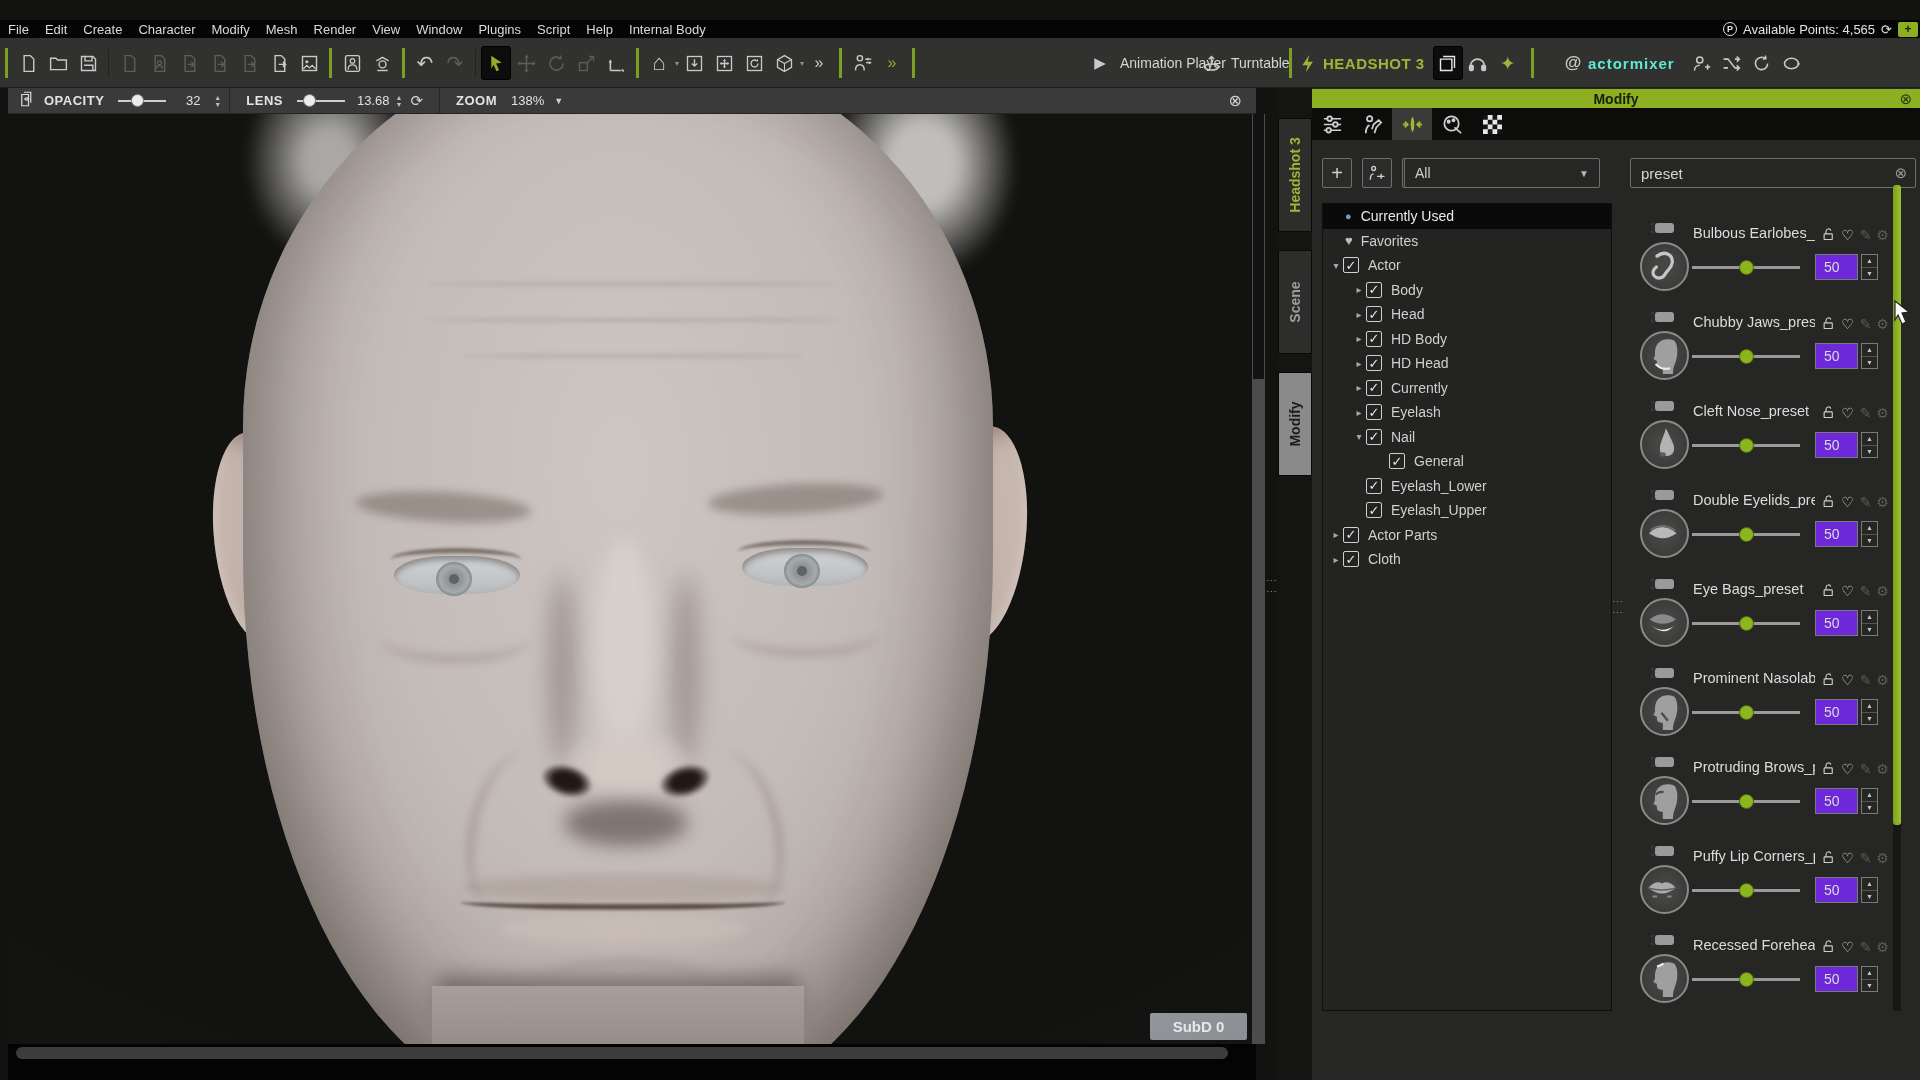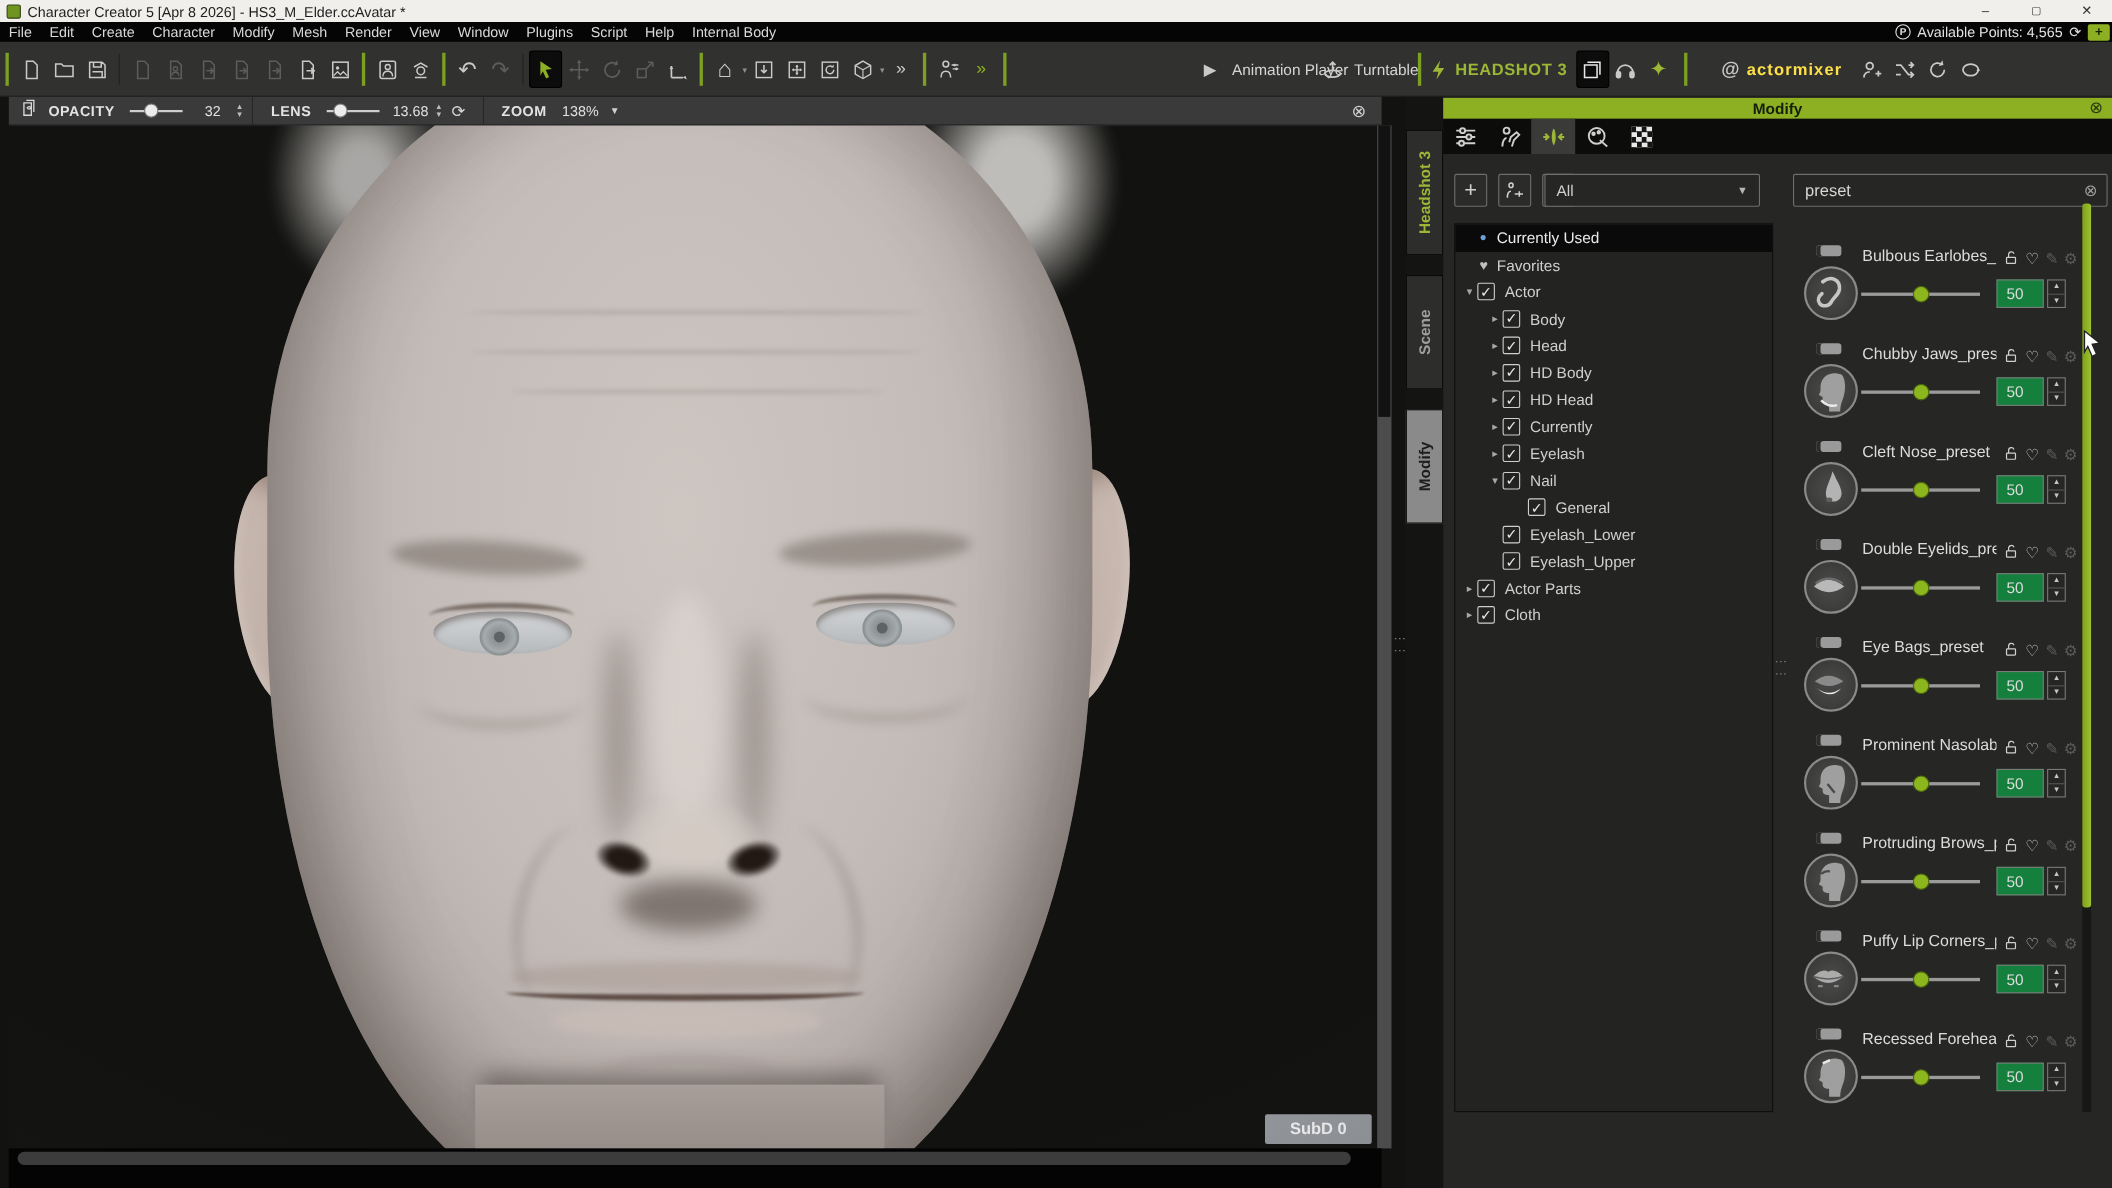--- a/index.html
+++ b/index.html
@@ -35,21 +35,21 @@
   .tb-ico { width:30px; height:34px; display:flex; align-items:center; justify-content:center;
     color:#c9c9c9; font-size:19px; }
   .tb-ico svg { width:21px; height:21px; }
   .tb-ico.dim { color:#5d5d5b; }
   .tb-ico.sel { background:#0c0c0c; border:1px solid #000; border-radius:3px; }
   .gdiv { width:3px; height:30px; background:#7ea022; margin:0 5px; }
   .ydiv { width:1px; height:28px; background:#222; margin:0 5px; }
   .tb-label { color:#d5d5d5; font-size:14px; margin-left:5px; white-space:nowrap; }
   .tb-group { position:absolute; top:0; height:50px; display:flex; align-items:center; }
   .hs-label { color:#9cb636; font-weight:bold; font-size:15px; letter-spacing:.5px; margin-left:4px; }
-  .mixer-label { color:#fde047; font-weight:bold; font-size:15px; letter-spacing:1px; }
+  .mixer-label { color:#5eead4; font-weight:bold; font-size:15px; letter-spacing:1px; }
   .caret { color:#8f8f8f; font-size:8px; margin-left:1px; }
 
   
   #vp-bar { position:absolute; left:8px; top:88px; width:1248px; height:26px;
     background:#3a3a3a; display:flex; align-items:center; color:#e3e3e3; border-bottom:1px solid #242424;}
   .vp-lab { font-weight:bold; font-size:13px; letter-spacing:.5px; margin:0 8px; }
   .vp-slider { position:relative; width:48px; height:2px; background:#cfcfcf; margin:0 6px; }
   .vp-knob { position:absolute; top:-6px; width:13px; height:13px; border-radius:50%;
     background:#ececec; border:1px solid #777; }
   .vp-val { font-size:13px; color:#e0e0e0; margin:0 6px; min-width:30px; text-align:center;}
@@ -199,21 +199,21 @@
   .p-ico svg { width:15px; height:15px; }
   .p-ico.dim { color:#5c5c5c; }
   .p-thumb { position:absolute; left:22px; top:30px; width:49px; height:49px; border-radius:50%;
     border:2px solid #8a8a8a; background:radial-gradient(#454543 30%, #343432 100%);
     display:flex; align-items:center; justify-content:center; }
   .p-thumb svg { width:42px; height:42px; }
   .p-track { position:absolute; left:74px; top:54px; width:108px; height:3px; background:#9a9a9a; }
   .p-knob { position:absolute; top:-6px; width:15px; height:15px; border-radius:50%;
     background:#8cb61e; border:1px solid #4c640e; }
   .p-valbox { position:absolute; left:197px; top:42px; width:43px; height:26px; border:1px solid #7a7a7a;
-    background:#15803d; color:#dcdcdc; font-size:14px; display:flex; align-items:center; padding-left:8px; }
+    background:#6d28d9; color:#dcdcdc; font-size:14px; display:flex; align-items:center; padding-left:8px; }
   .p-spin { position:absolute; left:243px; top:42px; width:17px; height:26px; border:1px solid #7a7a7a;
     display:flex; flex-direction:column; }
   .p-spin div { flex:1; display:flex; align-items:center; justify-content:center; font-size:7px;
     color:#c5c5c5; border-bottom:1px solid #555; } .p-spin div:last-child { border-bottom:none; }
   #preset-vtrack { position:absolute; left:275px; top:0; width:8px; height:808px; background:#171715; }
   #preset-vthumb { position:absolute; left:0; top:-18px; width:8px; height:640px;
     background:linear-gradient(90deg,#7fa01c,#9cc22e); border-radius:3px; }
 
   #panel-footer { position:absolute; left:0; top:928px; width:608px; height:64px; border-top:1px solid #3a3a38; }
   #tree-list-btn { position:absolute; left:16px; top:10px; width:27px; height:27px; border:1px solid #6e6e6e;
@@ -224,29 +224,20 @@
     display:flex; align-items:center; justify-content:center; }
   #bake-btn { left:318px; } #reset-btn { left:453px; }
 
   #mouse-cursor { position:absolute; left:1893px; top:300px; width:20px; height:26px; z-index:50; }
 </style>
 </head>
 <body>
 
 <div id="app">
 
-  <div id="titlebar">
-    <div id="app-icon"></div>
-    <span>Character Creator 5 [Apr  8 2026] - HS3_M_Elder.ccAvatar *</span>
-    <div class="win-btns">
-      <div class="win-btn">–</div>
-      <div class="win-btn" style="font-size:10px;">▢</div>
-      <div class="win-btn">✕</div>
-    </div>
-  </div>
 
   <div id="menubar">
     <div id="menu-items" style="display:flex;">
         <span class="menu-item">File</span>
         <span class="menu-item">Edit</span>
         <span class="menu-item">Create</span>
         <span class="menu-item">Character</span>
         <span class="menu-item">Modify</span>
         <span class="menu-item">Mesh</span>
         <span class="menu-item">Render</span>

